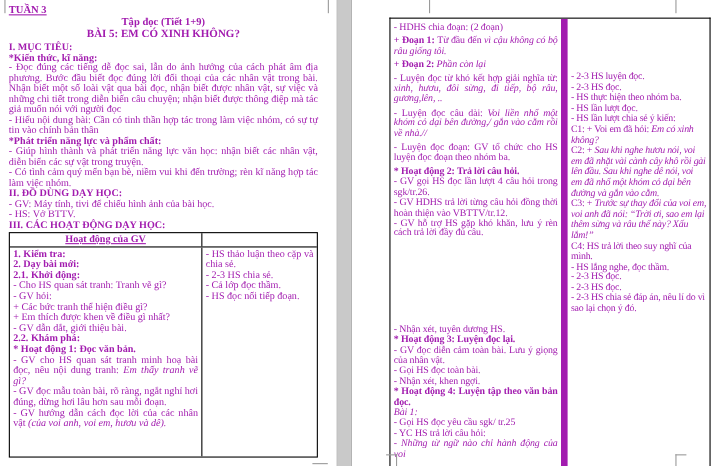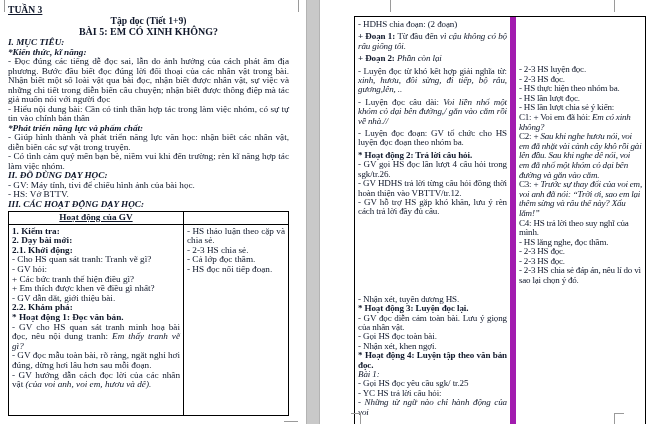--- a/index.html
+++ b/index.html
@@ -1,34 +1,34 @@
 <!DOCTYPE html>
 <html><head>
 <meta charset="utf-8">
 <style>
   html,body{margin:0;padding:0;}
   .stage{position:relative;width:650px;height:424px;background:#c9c9c9;overflow:hidden;
-         font-family:"Liberation Serif","DejaVu Serif",serif;color:#0f172a;}
+         font-family:"Liberation Serif","DejaVu Serif",serif;color:#a21caf;}
   .page{position:absolute;top:0;bottom:0;background:#fff;}
   #page1{left:0;width:306px;border-right:1px solid #b3b3b3;}
   #page2{left:319px;width:331px;border-left:1px solid #b3b3b3;}
   
   .tick{position:absolute;width:1px;height:12px;background:#9a9a9a;top:0;}
   .cm{position:absolute;width:9px;height:10px;}
   .cm-bl{border-top:1px solid #9a9a9a;border-right:1px solid #9a9a9a;}
   .cm-br{border-top:1px solid #9a9a9a;border-left:1px solid #9a9a9a;}
   .cm-h{position:absolute;height:1px;width:14px;background:#9a9a9a;}
   
   .p1c{position:absolute;left:8px;top:4px;width:281px;font-size:9.2px;line-height:9.5px;}
   .p1c p{margin:0;text-align:justify;}
   .week{font-weight:bold;text-decoration:underline;font-size:9.6px;line-height:11px;text-align:left !important;}
   .ctr{text-align:center !important;font-weight:bold;}
   .title2{font-size:9.6px;line-height:11px;}
   .title3{font-size:10px;line-height:12px;}
-  .hd{font-weight:bold;text-align:center;font-style:italic;}
+  .hd{font-weight:bold;text-align:center;}
   
   .t1{margin-top:2px;width:279px;border:1px solid #000;font-size:9.2px;line-height:9.6px;}
   .t1 .trow{display:flex;}
   .t1 .th{font-weight:bold;text-align:center;padding:1px 2px;text-decoration:underline;}
   .cgv{width:175px;border-right:1px solid #000;box-sizing:border-box;}
   .chs{flex:1;box-sizing:border-box;}
   .t1 .tbody{border-top:1px solid #000;height:190px;overflow:hidden;}
   .cell{padding:2px 3px;box-sizing:border-box;}
   .cell p{margin:0;text-align:justify;}
   .b{font-weight:bold;}

